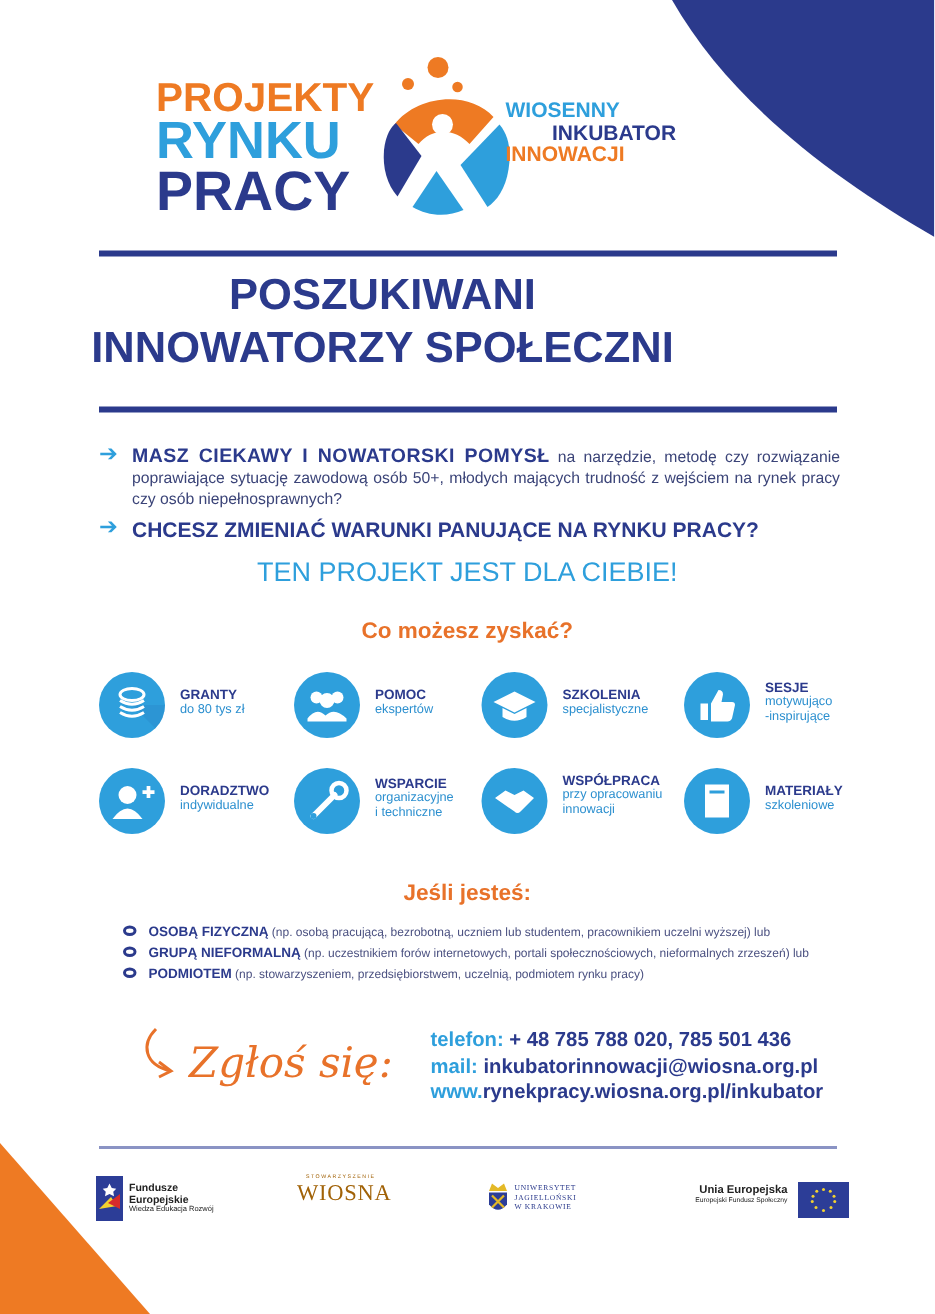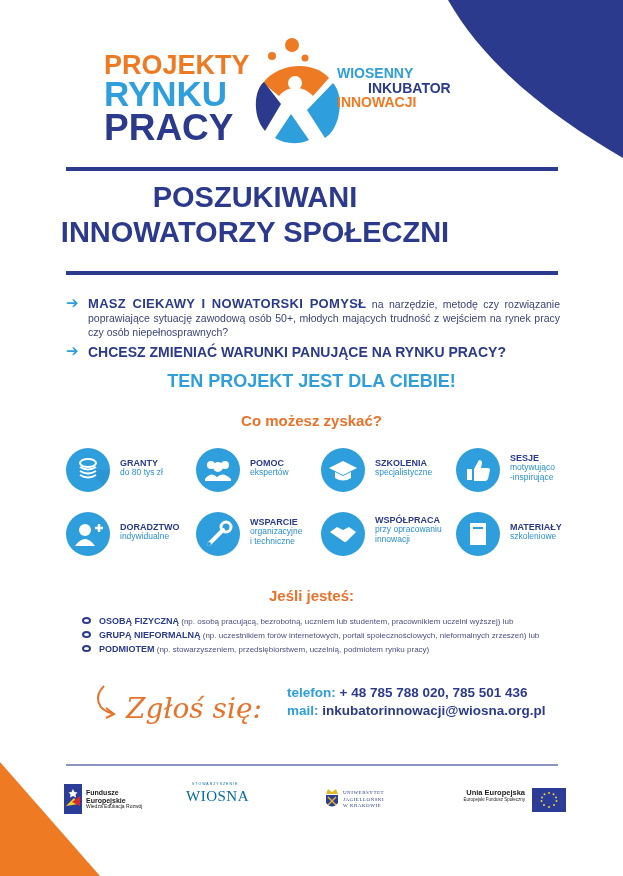--- a/index.html
+++ b/index.html
@@ -24,21 +24,21 @@
 
   .title { position: absolute; left: 0; width: 510px; top: 180px; text-align: center; font-weight: bold; color: #2b3a8c; font-size: 29px; line-height: 1.2; }
   .title span { display: block; }
 
   .bullets { position: absolute; left: 66px; top: 295px; width: 494px; font-size: 10.5px; line-height: 1.32; color: #3b4478; }
   .bullet { position: relative; padding-left: 22px; margin-bottom: 3px; text-align: justify; }
   .bullet .arrow { position: absolute; left: 0; top: 0px; color: #2e9fdc; font-weight: bold; font-size: 15px; line-height: 1; }
   .bullet .strong { font-weight: bold; color: #2b3a8c; font-size: 13px; letter-spacing: 0.3px; }
   .bullet.big .strong { font-size: 14px; letter-spacing: 0; }
 
-  .cta { position: absolute; left: 0; width: 623px; top: 371px; text-align: center; color: #2e9fdc; font-weight: bold; font-size: 18px; }
+  .cta { position: absolute; left: 0; width: 623px; top: 371px; text-align: center; color: #2e9fdc; font-weight: normal; font-size: 18px; }
   .gain { position: absolute; left: 0; width: 623px; top: 412px; text-align: center; color: #e8722a; font-weight: bold; font-size: 15px; }
 
   .benefits { position: absolute; left: 66px; top: 448px; width: 500px; height: 124px; }
   .benefit { position: absolute; width: 130px; height: 52px; }
   .benefit .circle { position: absolute; left: 0; top: 0; width: 44px; height: 44px; border-radius: 50%; background: #2e9fdc; overflow: hidden; }
   .benefit .circle svg { position:absolute; left:0; top:0; }
   .benefit .txt { position: absolute; left: 54px; top: 10px; font-size: 8.5px; line-height: 1.15; color: #2b8fcf; }
   .benefit .txt b { display: block; color: #2b3a8c; font-size: 9px; }
 
   .ifyou { position: absolute; left: 0; width: 623px; top: 587px; text-align: center; color: #e8722a; font-weight: bold; font-size: 15px; }
@@ -48,21 +48,21 @@
   .form .strong { font-weight: bold; color: #2b3a8c; font-size: 9px; }
 
   .signup { position: absolute; left: 92px; top: 678px; width: 180px; height: 60px; }
   .contact { position: absolute; left: 287px; top: 684px; font-weight: bold; font-size: 13.5px; line-height: 1.3; color: #2b3a8c; white-space: nowrap; }
   .contact .lab { color: #2e9fdc; margin-top: 20px; }
 
   .footer-logos { position: absolute; left: 60px; top: 784px; width: 500px; height: 40px; }
   .fe { position: absolute; left: 4px; top: 0; }
   .fe .txt { position: absolute; left: 22px; top: 5px; font-size: 7px; font-weight: bold; color: #222; line-height: 1.1; white-space: nowrap; }
   .fe .txt small { font-weight: normal; font-size: 5px; display:block; }
-  .wiosna { position: absolute; left: 126px; top: 4px; font-family: "Liberation Serif", serif; font-size: 15px; color: #0369a1; letter-spacing: 0.5px; }
+  .wiosna { position: absolute; left: 138px; top: 4px; font-family: "Liberation Serif", serif; font-size: 15px; color: #a16207; letter-spacing: 0.5px; }
   .wiosna small { position: absolute; top: -6px; left: 6px; font-size: 3.5px; letter-spacing: 1px; font-family: "Liberation Sans", sans-serif; }
   .uj { position: absolute; left: 265px; top: 4px; }
   .uj .txt { position: absolute; left: 18px; top: 2px; font-family: "Liberation Serif", serif; font-size: 5px; color: #2b3a8c; line-height: 1.3; letter-spacing: 0.5px; white-space: nowrap; }
   .ue { position: absolute; left: 385px; top: 4px; text-align: right; width: 80px; }
   .ue b { display:block; font-size: 7.5px; color: #222; }
   .ue small { display:block; font-size: 4.5px; color: #222; }
   .eu-flag { position: absolute; left: 472px; top: 4px; width: 34px; height: 24px; background: #2c3d97; }
 </style>
 </head>
 <body>
@@ -217,20 +217,21 @@
 <div class="signup">
   <svg width="180" height="60" viewBox="0 0 180 60">
     <path d="M12 8 C2 18 4 32 22 36 M14 30 L22 36 L14 40" fill="none" stroke="#e8722a" stroke-width="2"></path>
     <text x="34" y="40" font-family="DejaVu Serif, serif" font-style="italic" font-size="28" fill="#e8722a">Zgłoś się:</text>
   </svg>
 </div>
 
 <div class="contact">
   <div><span class="lab">telefon:</span><span> + 48 785 788 020, 785 501 436</span></div>
   <div><span class="lab">mail:</span><span> inkubatorinnowacji@wiosna.org.pl</span></div>
+  <div><span class="lab">www.</span><span>rynekpracy.wiosna.org.pl/inkubator</span></div>
 </div>
 
 <div class="rule thin" style="top:764px;"></div>
 
 <div class="footer-logos">
   <div class="fe">
     <svg width="18" height="30" viewBox="0 0 18 30">
         <rect width="18" height="30" fill="#2c3d97"></rect>
         <path d="M2 22 L10 14 L14 20 Z" fill="#f2d230"></path>
         <path d="M8 18 L16 12 L16 22 Z" fill="#d62b2b"></path>

